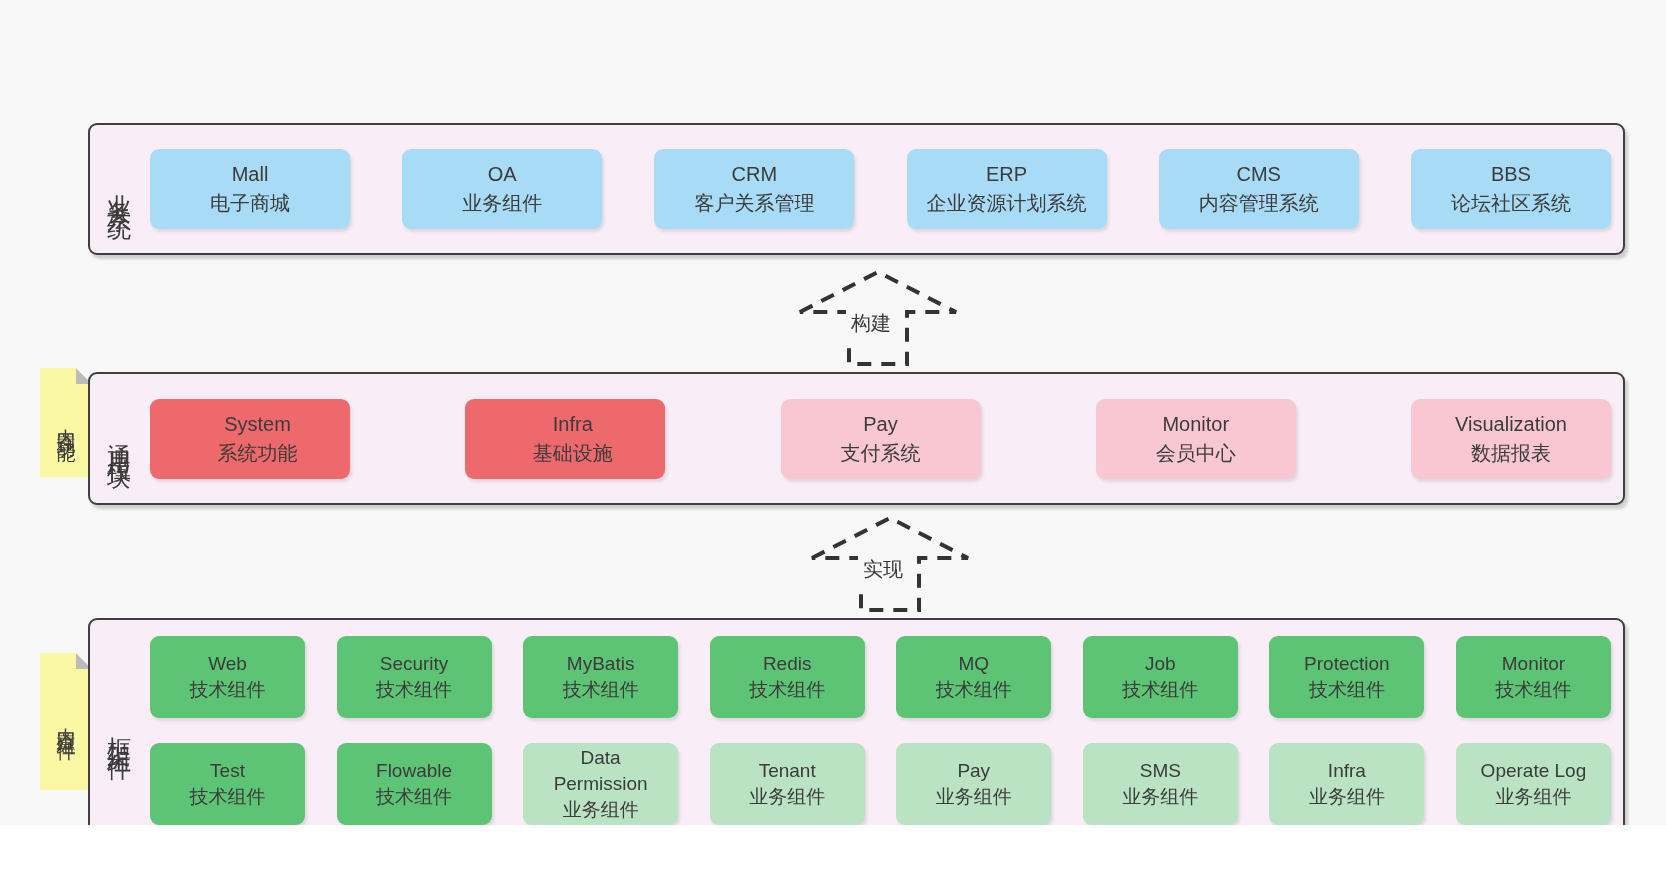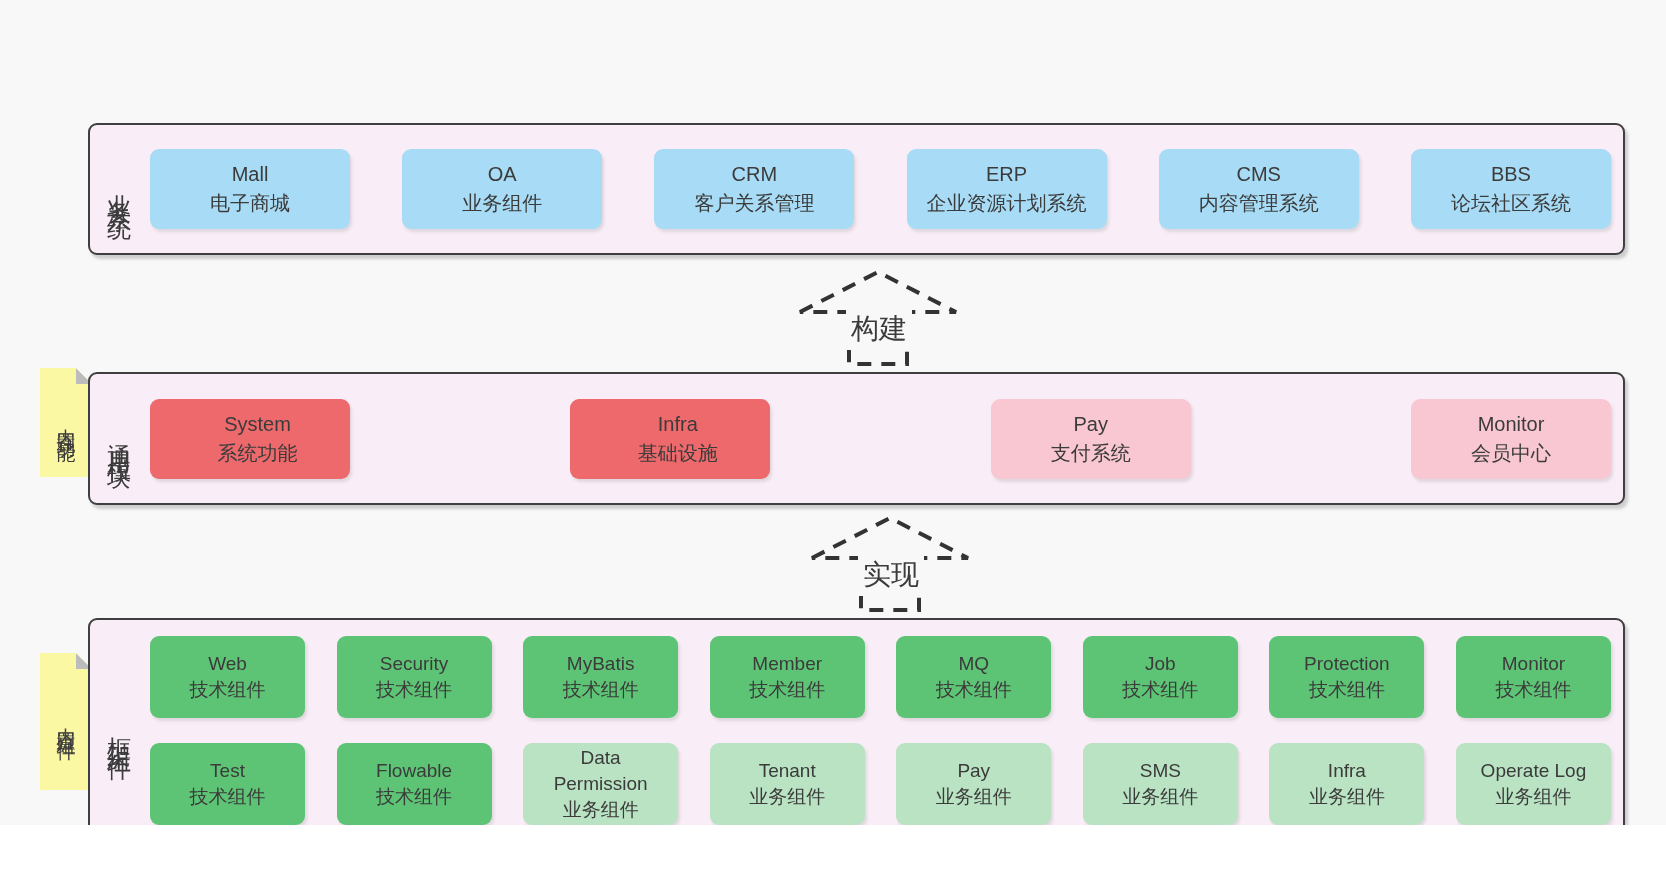--- a/index.html
+++ b/index.html
@@ -56,21 +56,21 @@
   .note-text{
     writing-mode:vertical-lr;text-orientation:upright;
     font-size:19px;letter-spacing:5px;white-space:nowrap;
   }
   .arrow{position:absolute;}
   .arrow path{
     fill:none;stroke:#333;stroke-width:4;stroke-dasharray:14 10;stroke-linejoin:miter;
   }
   .arrow-label{
     position:absolute;z-index:2;background:var(--page-bg);
-    font-size:28px;padding:2px 5px;white-space:nowrap;
+    font-size:20px;padding:2px 5px;white-space:nowrap;
   }
 </style>
 </head>
 <body>
 
 <div class="canvas">
 
   <div class="note" style="top:368px;height:109px;">
     <div class="note-fold"></div>
     <div class="note-text">内置功能</div>
@@ -127,20 +127,24 @@
         <div class="desc">基础设施</div>
       </div>
       <div class="box wide pink">
         <div class="name">Pay</div>
         <div class="desc">支付系统</div>
       </div>
       <div class="box wide pink">
         <div class="name">Monitor</div>
         <div class="desc">会员中心</div>
       </div>
+      <div class="box wide pink">
+        <div class="name">Visualization</div>
+        <div class="desc">数据报表</div>
+      </div>
     </div>
   </div>
 
   <svg class="arrow" style="left:802px;top:502px;" width="176" height="112" viewBox="0 0 176 112">
     <path d="M10 56 L88 16 L166 56 L117 56 L117 108 L59 108 L59 56 Z"></path>
   </svg>
   <div class="arrow-label" style="left:858px;top:554px;">实现</div>
 
   <div class="panel" style="top:618px;height:225px;">
     <div class="panel-label">框架组件</div>
@@ -152,21 +156,21 @@
         </div>
         <div class="box small green">
           <div class="name">Security</div>
           <div class="desc">技术组件</div>
         </div>
         <div class="box small green">
           <div class="name">MyBatis</div>
           <div class="desc">技术组件</div>
         </div>
         <div class="box small green">
-          <div class="name">Member</div>
+          <div class="name">Redis</div>
           <div class="desc">技术组件</div>
         </div>
         <div class="box small green">
           <div class="name">MQ</div>
           <div class="desc">技术组件</div>
         </div>
         <div class="box small green">
           <div class="name">Job</div>
           <div class="desc">技术组件</div>
         </div>

